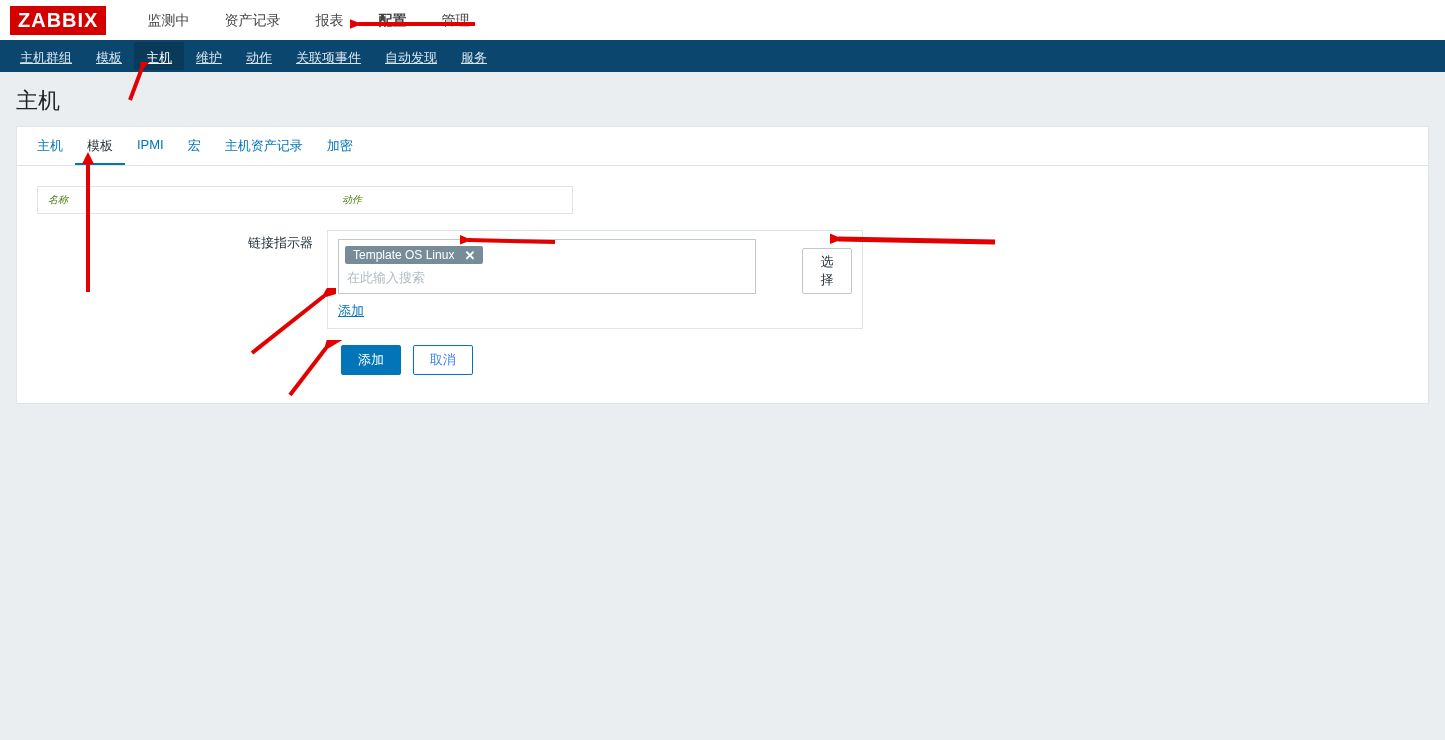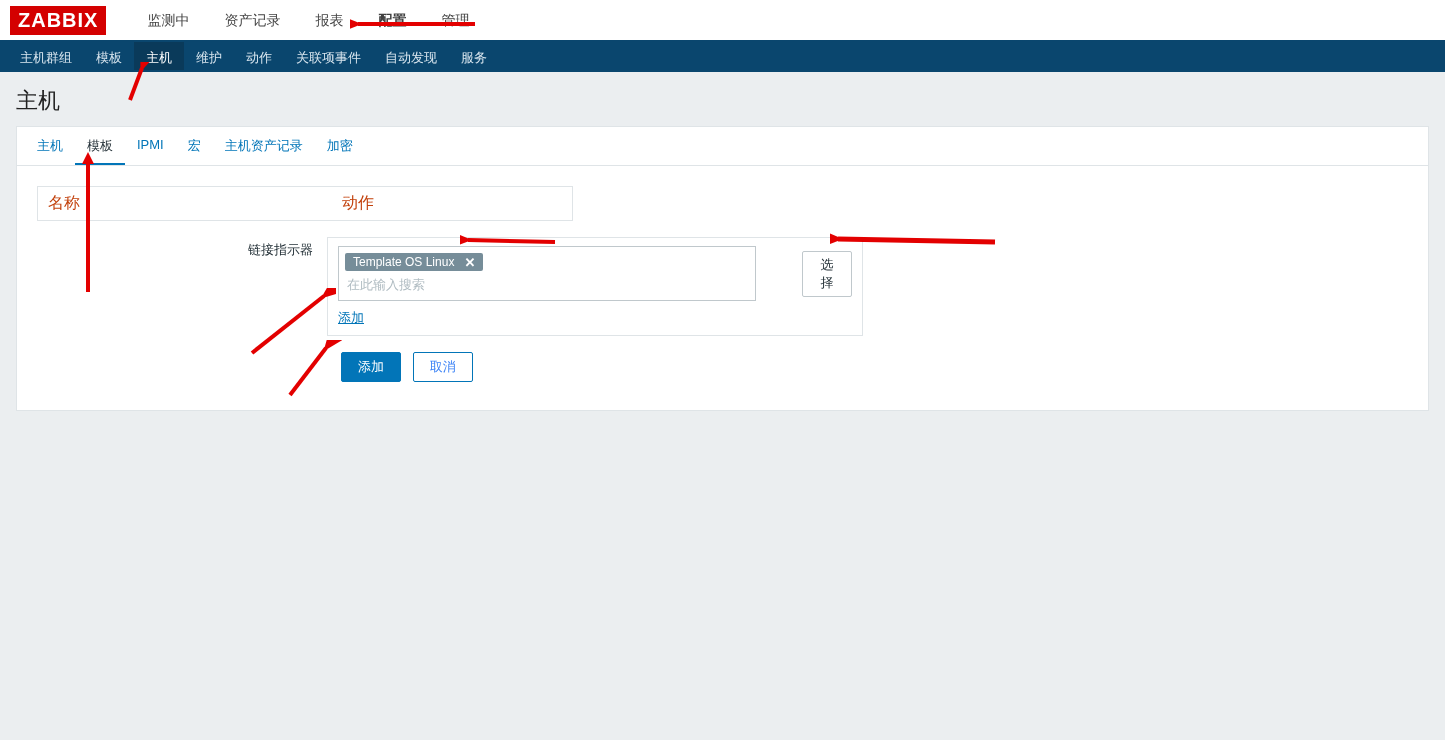--- a/index.html
+++ b/index.html
@@ -8,21 +8,21 @@
 
 
 .top-nav { background: #fff; display: flex; align-items: center; height: 40px; padding: 0 10px; gap: 11px; }
 .logo { background: #d40000; color: #fff; font-weight: bold; font-size: 20px; letter-spacing: 1px; padding: 3px 8px; margin-right: 18px; font-family: Arial, sans-serif; }
 .top-nav-item { color: #444; padding: 0 12px; height: 40px; line-height: 40px; cursor: pointer; font-size: 14px; position: relative; }
 .top-nav-item.active { color: #404040; font-weight: bold; }
 .top-nav-item.active::after { content: ""; position: absolute; bottom: -7px; left: 50%; transform: translateX(-50%); border-left: 7px solid transparent; border-right: 7px solid transparent; border-bottom: 7px solid #0a466e; z-index: 2; }
 
 
 .sub-nav { background: #0a466e; display: flex; align-items: center; height: 32px; padding: 0 8px; }
-.sub-nav-item { color: #d9e6ef; padding: 0 12px; height: 28px; line-height: 32px; cursor: pointer; font-size: 13px; }
+.sub-nav-item { color: #d9e6ef; padding: 0 12px; height: 28px; line-height: 32px; cursor: pointer; font-size: 13px; text-decoration: underline; }
 .sub-nav-item.active { background: #0a3a5a; color: #fff; }
 
 
 .page-header { padding: 14px 16px 10px 16px; }
 .page-title { font-size: 22px; font-weight: normal; color: #222; }
 
 
 .panel { background: #fff; margin: 0 16px 16px 16px; border: 1px solid #dfe4e7; }
 
 
@@ -33,26 +33,26 @@
 
 
 .form-body { padding: 20px 20px 28px 20px; }
 .form-row { display: flex; align-items: flex-start; margin-bottom: 16px; }
 .form-label { width: 290px; text-align: right; padding-right: 14px; padding-top: 4px; color: #1f2c33; font-size: 13px; }
 .form-field { flex: 0 0 auto; }
 
 
 .linked-table { border: 1px solid #dfe4e7; width: 536px; }
 .linked-head { display: flex; }
-.linked-head-cell { padding: 6px 10px; color: #c2410c; font-size: 16px; }
+.linked-head-cell { padding: 6px 10px; color: #4d7c0f; font-size: 10px; font-style: italic; }
 .th-name { flex: 1; }
 .th-action { width: 240px; }
 
 
-.ms-wrap { display: flex; align-items: center; gap: 26px; }
+.ms-wrap { display: flex; align-items: flex-end; gap: 26px; }
 .ms-box { border: 1px solid #c0c8cc; width: 455px; padding: 6px; background: #fff; }
 .chip { display: inline-flex; align-items: center; background: #768d99; color: #fff; font-size: 12px; padding: 2px 4px 2px 8px; border-radius: 2px; margin-bottom: 4px; }
 .chip-x { margin-left: 6px; cursor: pointer; font-weight: bold; padding: 0 4px; font-size: 13px; line-height: 1; }
 .ms-input { border: none; outline: none; width: 100%; font-size: 13px; color: #333; padding: 2px 2px; }
 .ms-input::placeholder { color: #b0bcc2; }
 
 .btn-select { border: 1px solid #c0c8cc; background: #fff; color: #1f2c33; padding: 4px 12px; cursor: pointer; font-size: 13px; border-radius: 2px; margin-left: 20px; }
 
 .link-add { color: #0275b8; text-decoration: underline; font-size: 13px; cursor: pointer; margin-top: 8px; display: inline-block; }
 

